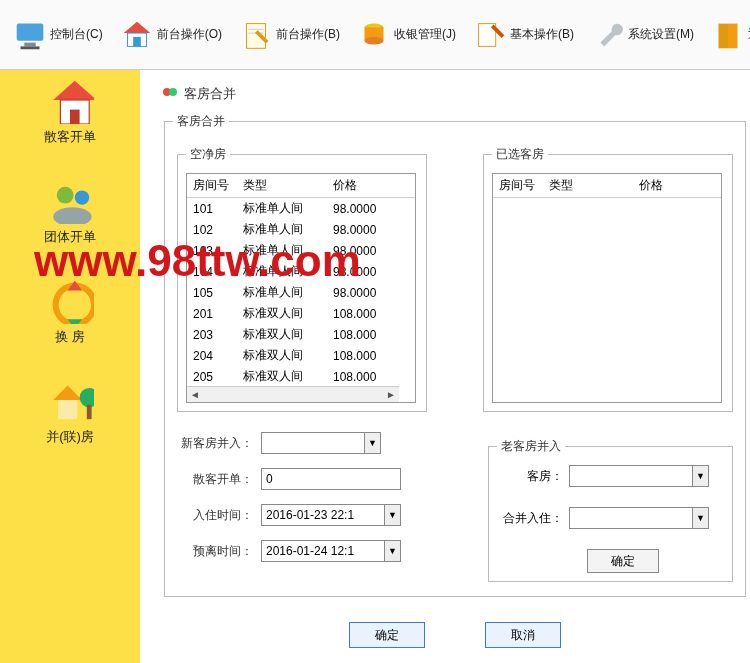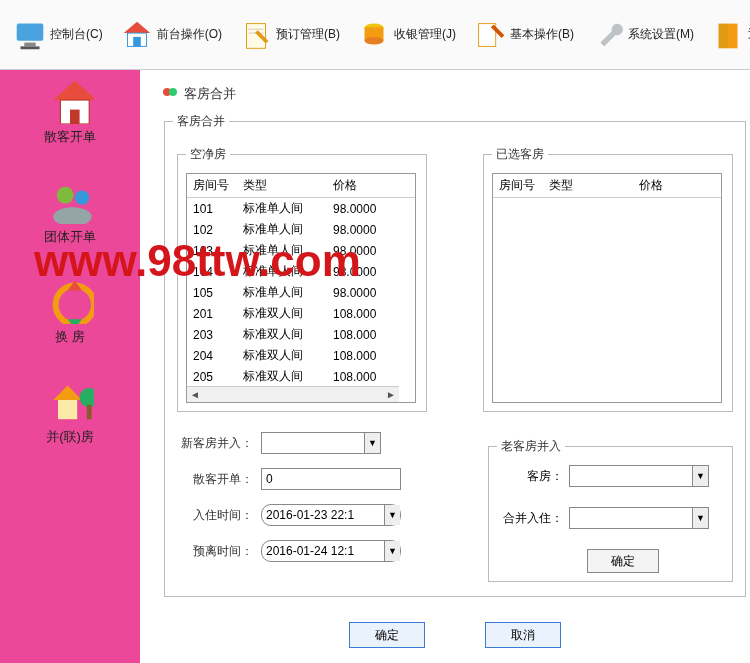--- a/index.html
+++ b/index.html
@@ -5,21 +5,21 @@
 * { box-sizing: border-box; margin: 0; padding: 0; font-family: "Microsoft YaHei", SimSun, sans-serif; font-size: 12px; }
 body { background: #fff; width: 750px; height: 663px; overflow: hidden; position: relative; }
 
 
 .toolbar { display: flex; height: 70px; border-bottom: 1px solid #ccc; padding: 2px 4px; gap: 2px; background: #fafafa; }
 .tb-item { display: flex; flex-direction: row; align-items: center; justify-content: flex-end; padding: 2px 6px; cursor: pointer; }
 .tb-icon { width: 40px; height: 40px; display:flex; align-items:center; justify-content:center; }
 .tb-label { font-size: 12px; color: #222; white-space: nowrap; }
 
 
-.sidebar { position: absolute; left: 0; top: 70px; width: 140px; height: 593px; background: #ec4899; padding-top: 6px; }
+.sidebar { position: absolute; left: 0; top: 70px; width: 140px; height: 593px; background: #fde047; padding-top: 6px; }
 .sb-item { display: flex; flex-direction: column; align-items: center; margin-bottom: 30px; cursor: pointer; }
 .sb-icon { width: 48px; height: 48px; display:flex; align-items:center; justify-content:center; }
 .sb-label { font-size: 13px; color: #222; margin-top: 4px; }
 
 
 .main { position: absolute; left: 160px; top: 80px; width: 590px; height: 580px; }
 .panel-title { display: flex; align-items: center; gap: 6px; padding: 4px 2px; }
 .panel-title-text { font-size: 13px; color: #333; }
 
 
@@ -40,21 +40,21 @@
 
 .sel-table-wrap { border: 1px solid #999; width: 230px; height: 230px; background:#fff; }
 
 
 .form-area { display: flex; gap: 20px; margin-top: 14px; }
 .form-left { flex: 1; }
 .form-row { display: flex; align-items: center; margin-bottom: 14px; }
 .form-label { width: 80px; text-align: right; margin-right: 8px; color: #333; }
 .form-input { border: 1px solid #888; height: 22px; padding: 2px 4px; background:#fff; }
 .combo { width: 120px; }
-.combo-lg { width: 140px; border-radius: 10px; }
+.combo-lg { width: 140px; }
 .dropdown { display: inline-flex; align-items: center; border: 1px solid #888; height: 22px; background: #fff; }
 .dropdown span { flex:1; padding: 0 4px; white-space: nowrap; overflow:hidden; }
 .dropdown .dd-btn { width: 16px; height: 100%; border-left: 1px solid #888; display:flex; align-items:center; justify-content:center; background:#eee; font-size:9px; }
 
 
 .fs-merge { width: 245px; }
 .merge-row { display: flex; align-items: center; margin-bottom: 20px; }
 .merge-label { width: 66px; text-align: right; margin-right: 6px; }
 .merge-btn { width: 72px; height: 24px; border: 1px solid #888; background: #f4f4f4; cursor: pointer; margin-left: 90px; }
 
@@ -90,21 +90,21 @@
     </div>
     <div class="tb-item">
       <div class="tb-icon">
         <svg width="38" height="38" viewBox="0 0 40 40">
           <rect x="10" y="8" width="20" height="26" fill="#fffbe6" stroke="#e09a12"></rect>
           <line x1="12" y1="14" x2="28" y2="14" stroke="#ccc"></line>
           <line x1="12" y1="18" x2="28" y2="18" stroke="#ccc"></line>
           <rect x="18" y="20" width="16" height="4" transform="rotate(45 26 22)" fill="#e09a12"></rect>
         </svg>
       </div>
-      <div class="tb-label">预订管理(B)</div>
+      <div class="tb-label">前台操作(B)</div>
     </div>
     <div class="tb-item">
       <div class="tb-icon">
         <svg width="38" height="38" viewBox="0 0 40 40">
           <ellipse cx="20" cy="12" rx="10" ry="4" fill="#f1c40f"></ellipse>
           <rect x="10" y="12" width="20" height="14" fill="#f39c12"></rect>
           <ellipse cx="20" cy="26" rx="10" ry="4" fill="#e67e22"></ellipse>
         </svg>
       </div>
       <div class="tb-label">收银管理(J)</div>

